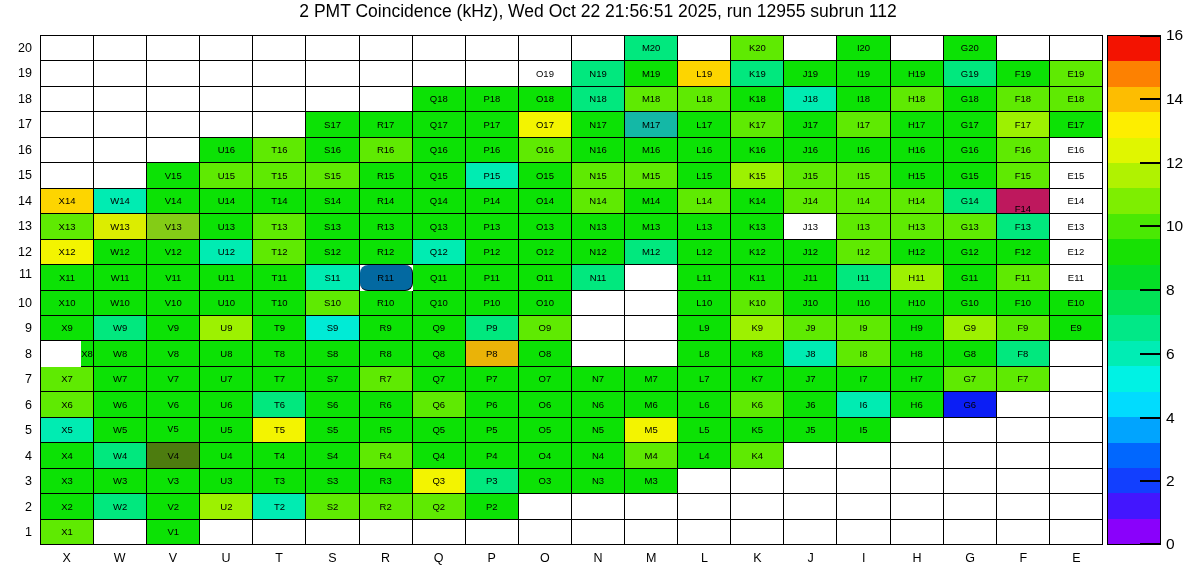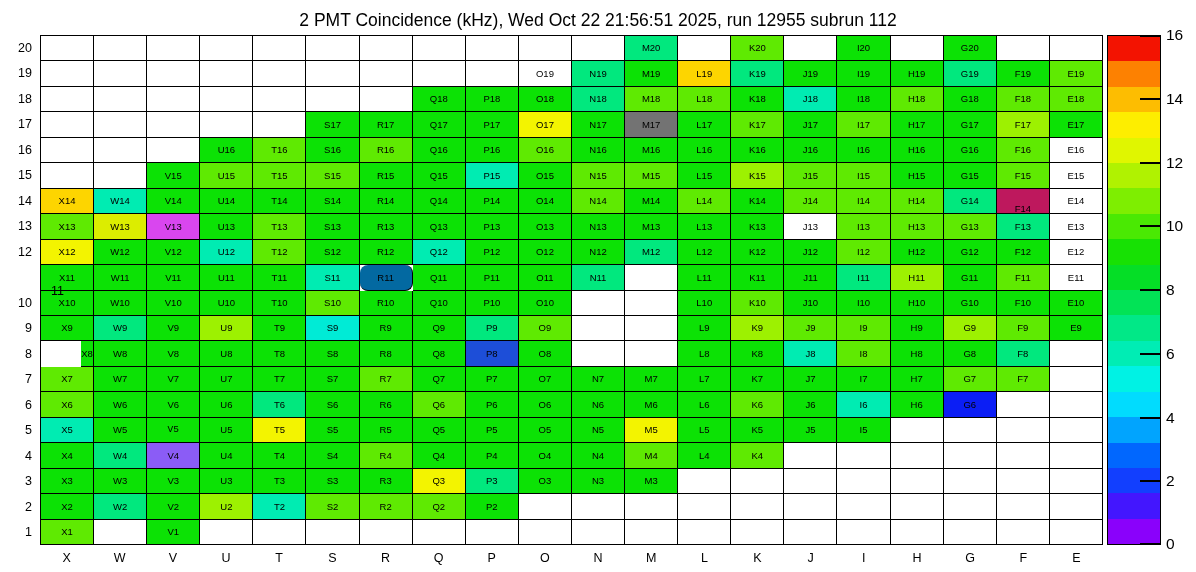--- a/index.html
+++ b/index.html
@@ -1,17 +1,17 @@
 <!DOCTYPE html>
 <html><head>
 <meta charset="utf-8">
 <style>
   html,body{margin:0;padding:0;background:#ffffff;}
   body{width:1196px;height:572px;position:relative;font-family:"Liberation Sans",sans-serif;overflow:hidden;}
-  .chart-title{position:absolute;top:10px;left:0;width:1196px;text-align:center;font-size:17.5px;color:#000;white-space:nowrap;}
+  .chart-title{position:absolute;top:1px;left:0;width:1196px;text-align:center;font-size:17.5px;color:#000;white-space:nowrap;}
   #grid{position:absolute;left:40px;top:35px;width:1063px;height:510px;display:grid;
         grid-template-columns:repeat(20,1fr);grid-template-rows:repeat(20,1fr);
         border-top:1px solid #000;border-left:1px solid #000;box-sizing:border-box;background:#fff;}
   .cell{border-right:1px solid #000;border-bottom:1px solid #000;box-sizing:border-box;
         display:flex;align-items:center;justify-content:center;overflow:hidden;}
   .cell span{font-size:9.5px;color:#000;line-height:1;}
   .ylabel{position:absolute;left:0;width:32px;text-align:right;font-size:12.5px;color:#000;height:14px;line-height:14px;}
   .xlabel{position:absolute;top:550px;width:40px;text-align:center;font-size:12.5px;color:#000;height:16px;line-height:16px;}
   #colorbar{position:absolute;left:1107px;top:35px;width:54px;height:510px;border:1px solid #000;box-sizing:border-box;
             display:flex;flex-direction:column;}
@@ -157,21 +157,21 @@
     </div>
     <div class="cell" style="background: rgb(12, 226, 5);">
       <span>P17</span>
     </div>
     <div class="cell" style="background: rgb(243, 244, 0);">
       <span>O17</span>
     </div>
     <div class="cell" style="background: rgb(12, 226, 5);">
       <span>N17</span>
     </div>
-    <div class="cell" style="background: #737373; text-align: center;">
+    <div class="cell" style="background: #14b8a6; text-align: center;">
       <span>M17</span>
     </div>
     <div class="cell" style="background: rgb(12, 226, 5);">
       <span>L17</span>
     </div>
     <div class="cell" style="background: rgb(95, 234, 2);">
       <span>K17</span>
     </div>
     <div class="cell" style="background: rgb(12, 226, 5);">
       <span>J17</span>
@@ -360,21 +360,21 @@
     </div>
     <div class="cell" style="background: rgb(255, 255, 255);">
       <span>E14</span>
     </div>
     <div class="cell" style="background: rgb(95, 234, 2);">
       <span>X13</span>
     </div>
     <div class="cell" style="background: rgb(220, 237, 0);">
       <span>W13</span>
     </div>
-    <div class="cell" style="background: #d946ef;">
+    <div class="cell" style="background: #84cc16;">
       <span>V13</span>
     </div>
     <div class="cell" style="background: rgb(12, 226, 5);">
       <span>U13</span>
     </div>
     <div class="cell" style="background: rgb(95, 234, 2);">
       <span>T13</span>
     </div>
     <div class="cell" style="background: rgb(12, 226, 5);">
       <span>S13</span>
@@ -668,21 +668,21 @@
     </div>
     <div class="cell" style="background: rgb(12, 226, 5);">
       <span>S8</span>
     </div>
     <div class="cell" style="background: rgb(12, 226, 5);">
       <span>R8</span>
     </div>
     <div class="cell" style="background: rgb(12, 226, 5);">
       <span>Q8</span>
     </div>
-    <div class="cell" style="background: #1d4ed8;">
+    <div class="cell" style="background: #eab308;">
       <span>P8</span>
     </div>
     <div class="cell" style="background: rgb(12, 226, 5);">
       <span>O8</span>
     </div>
     <div class="cell"></div>
     <div class="cell"></div>
     <div class="cell" style="background: rgb(12, 226, 5);">
       <span>L8</span>
     </div>
@@ -870,21 +870,21 @@
     <div class="cell"></div>
     <div class="cell"></div>
     <div class="cell"></div>
     <div class="cell"></div>
     <div class="cell" style="background: rgb(12, 226, 5);">
       <span>X4</span>
     </div>
     <div class="cell" style="background: rgb(1, 232, 126);">
       <span>W4</span>
     </div>
-    <div class="cell" style="background: #8b5cf6;">
+    <div class="cell" style="background: #4d7c0f;">
       <span>V4</span>
     </div>
     <div class="cell" style="background: rgb(12, 226, 5);">
       <span>U4</span>
     </div>
     <div class="cell" style="background: rgb(12, 226, 5);">
       <span>T4</span>
     </div>
     <div class="cell" style="background: rgb(12, 226, 5);">
       <span>S4</span>
@@ -1029,21 +1029,21 @@
 <div id="yaxis">
     <div class="ylabel" style="top: 40.75px;">20</div>
     <div class="ylabel" style="top: 66.25px;">19</div>
     <div class="ylabel" style="top: 91.75px;">18</div>
     <div class="ylabel" style="top: 117.25px;">17</div>
     <div class="ylabel" style="top: 142.75px;">16</div>
     <div class="ylabel" style="top: 168.25px;">15</div>
     <div class="ylabel" style="top: 193.75px;">14</div>
     <div class="ylabel" style="top: 219.25px;">13</div>
     <div class="ylabel" style="top: 244.75px;">12</div>
-    <div class="ylabel" style="top: 284px; padding-left: 32px;">11</div>
+    <div class="ylabel" style="top: 267px;">11</div>
     <div class="ylabel" style="top: 295.75px;">10</div>
     <div class="ylabel" style="top: 321.25px;">9</div>
     <div class="ylabel" style="top: 346.75px;">8</div>
     <div class="ylabel" style="top: 372.25px;">7</div>
     <div class="ylabel" style="top: 397.75px;">6</div>
     <div class="ylabel" style="top: 423.25px;">5</div>
     <div class="ylabel" style="top: 448.75px;">4</div>
     <div class="ylabel" style="top: 474.25px;">3</div>
     <div class="ylabel" style="top: 499.75px;">2</div>
     <div class="ylabel" style="top: 525.25px;">1</div>

